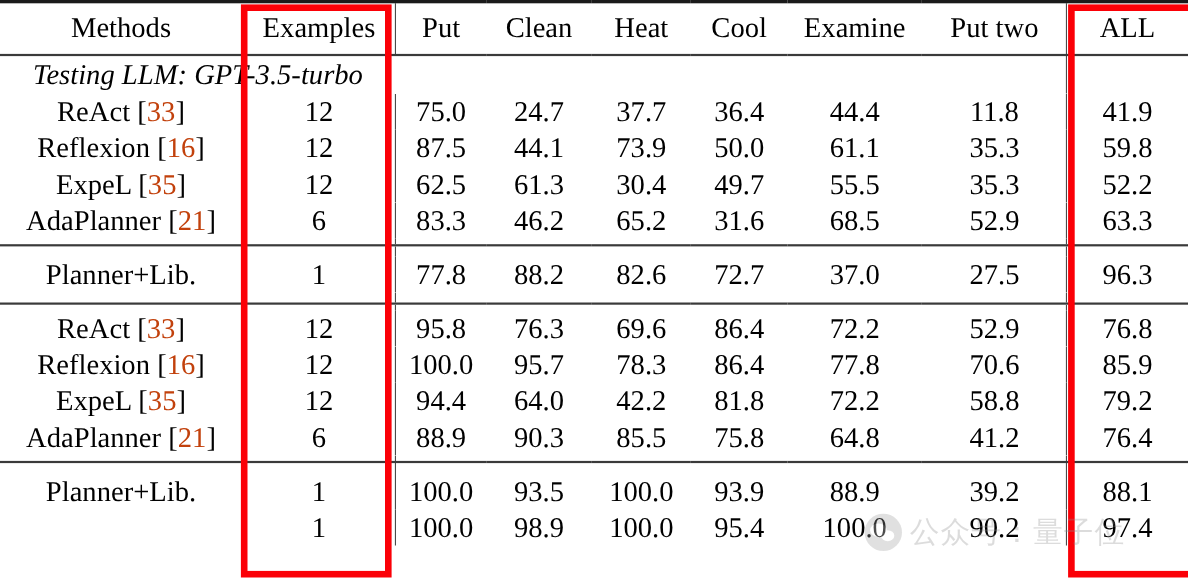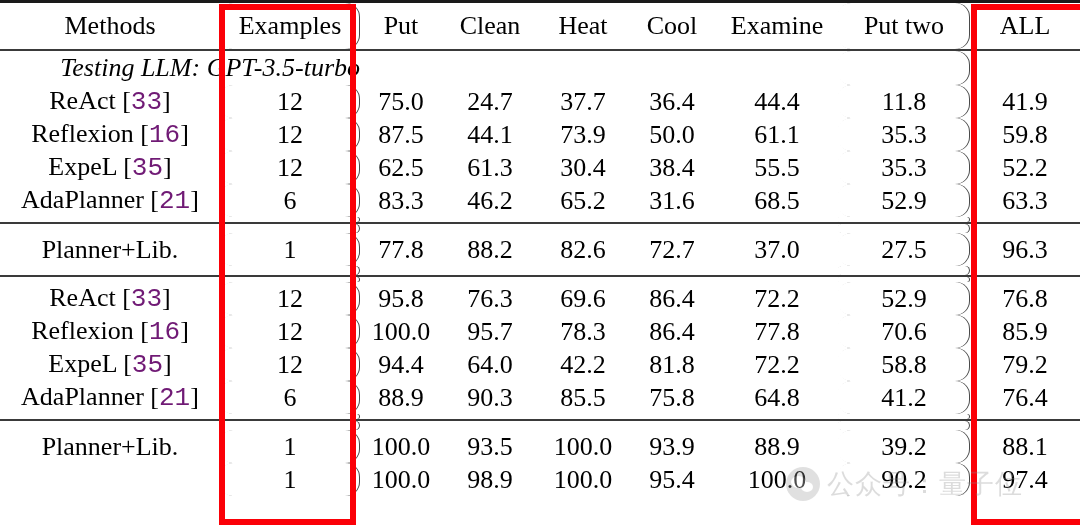--- a/index.html
+++ b/index.html
@@ -49,29 +49,29 @@
   col.c-examine  { width: 122px; }
   col.c-puttwo   { width: 132px; }
   col.c-all      { width: 110px; }
 
   
   tr.rule-top td      { border-top: 3px solid #1a1a1a; }
   tr.hdr td           { height: 46px; }
   tr.hdr-rule td      { border-top: 2px solid #3a3a3a; height: 0; }
   tr.mid-rule td      { border-top: 2px solid #3a3a3a; height: 0; }
 
-  td.vline-r { box-shadow: inset -1px 0 0 0 #4a4a4a; border-radius: 14px; }
+  td.vline-r { box-shadow: inset -1px 0 0 0 #4a4a4a; }
 
   
   td.methods   { text-align: center; }
   td.num       { text-align: center; }
-  td.groupname { text-align: right; padding-left: 16px; font-style: italic; }
+  td.groupname { text-align: center; padding-left: 16px; font-style: italic; }
 
   .bold { font-weight: bold; }
-  .cite { color: #701a75; font-family: Liberation Mono, monospace; }
+  .cite { color: #c2410c; }
 
   tr.data td { height: 33px; }
   tr.group td { height: 34px; }
   tr.spacer-sm td { height: 9px; }
   tr.spacer-xs td { height: 5px; }
 
   
   .redbox {
     position: absolute;
     border: 6px solid #fb0007;
@@ -216,21 +216,21 @@
           <td class="num">61.1</td>
           <td class="num vline-r">35.3</td>
           <td class="num">59.8</td>
         </tr>
         <tr class="data">
           <td class="methods"><span>ExpeL</span> [<span class="cite">35</span>]</td>
           <td class="num vline-r">12</td>
           <td class="num">62.5</td>
           <td class="num">61.3</td>
           <td class="num">30.4</td>
-          <td class="num">38.4</td>
+          <td class="num">49.7</td>
           <td class="num">55.5</td>
           <td class="num vline-r">35.3</td>
           <td class="num">52.2</td>
         </tr>
         <tr class="data">
           <td class="methods"><span>AdaPlanner</span> [<span class="cite">21</span>]</td>
           <td class="num vline-r">6</td>
           <td class="num">83.3</td>
           <td class="num">46.2</td>
           <td class="num">65.2</td>

